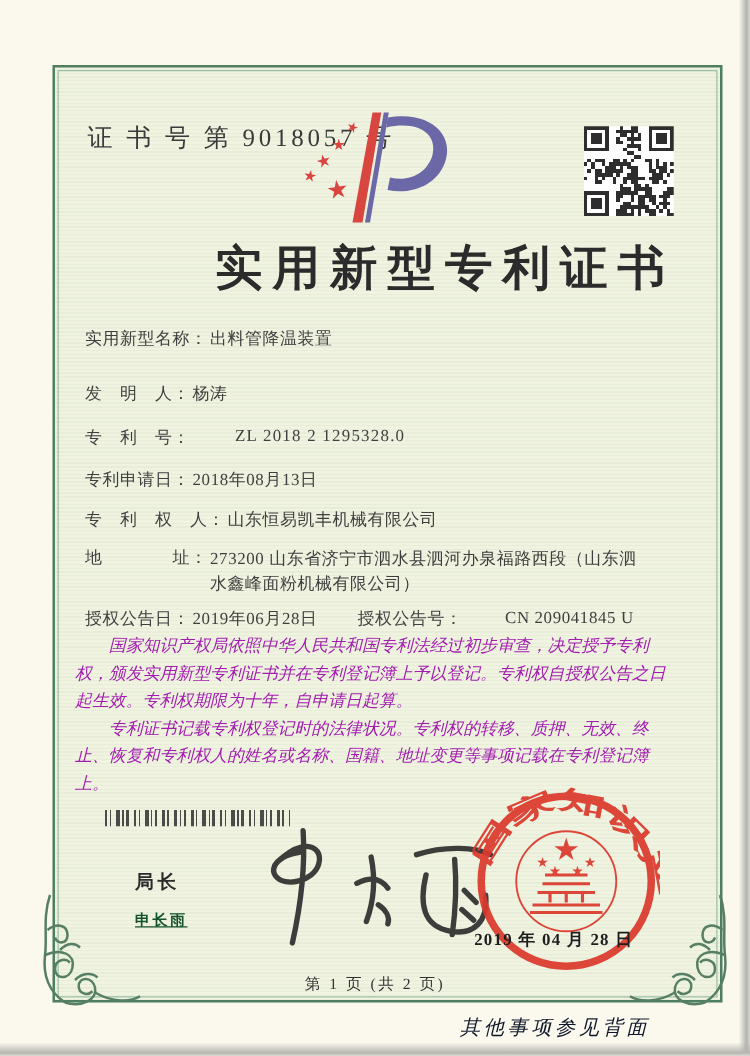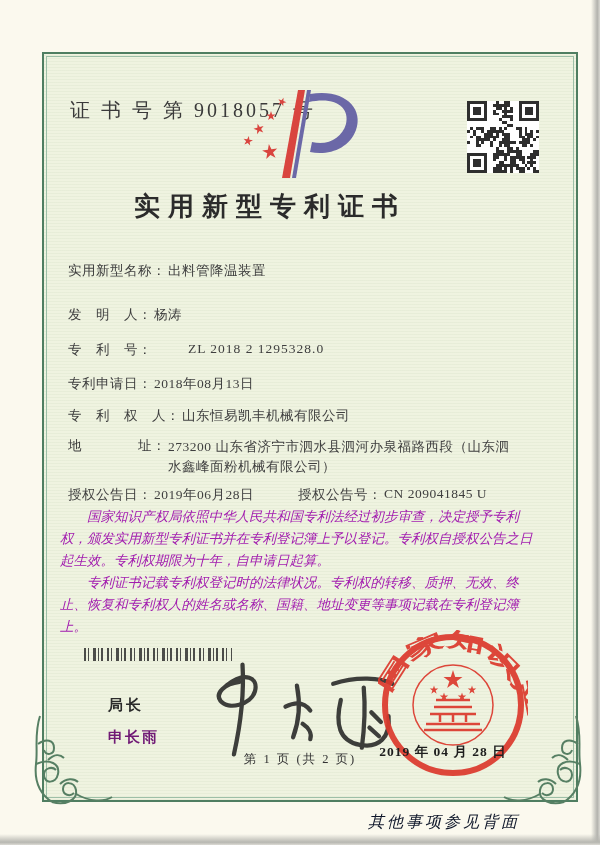--- a/index.html
+++ b/index.html
@@ -12,44 +12,44 @@
     background:linear-gradient(180deg,rgba(0,0,0,0),#b7b7b1 75%,#dcdbd5);}
   
   .frame{position:absolute;left:42px;top:52px;width:532px;height:746px;
     border:2px solid #4f7e61;
     background:
       repeating-linear-gradient(0deg,rgba(130,160,115,.07) 0 1px,rgba(0,0,0,0) 1px 3px),
       #eff3e0;}
   .frame::after{content:"";position:absolute;inset:2px;border:1px solid #9dbfa7;pointer-events:none;}
   .abs{position:absolute;}
   .cert-no{left:70px;top:97px;font-size:20px;letter-spacing:3px;color:#3a3a3a;}
-  .title{left:0;top:189px;width:540px;text-align:center;font-size:26px;font-weight:700;
+  .title{left:0;top:189px;width:540px;text-align:right;font-size:38px;font-weight:700;
          letter-spacing:8px;color:#2b2b2b;}
   .row{left:68px;width:480px;font-size:13.5px;color:#3f3f3f;display:flex;letter-spacing:.5px;}
   .row .lbl{flex:0 0 auto;white-space:pre;}
   .row .val{margin-left:2px;}
   .addr .val{width:345px;line-height:20px;}
-  .grant .col2{position:absolute;left:230px;top:0;display:flex;}
+  .grant .col2{position:absolute;left:218px;top:0;display:flex;gap:32px;}
   .paras{left:60px;top:506px;width:482px;font-size:13.5px;line-height:22px;
          font-style:italic;color:#a21caf;}
   .paras p{margin:0;text-indent:2em;}
   .barcode{left:84px;top:648px;width:148px;height:13px;opacity:.85;
     background:repeating-linear-gradient(90deg,
       #2f2f2f 0 2px,rgba(0,0,0,0) 2px 4px,
       #2f2f2f 4px 5px,rgba(0,0,0,0) 5px 9px,
       #2f2f2f 9px 12px,rgba(0,0,0,0) 12px 14px,
       #2f2f2f 14px 15px,rgba(0,0,0,0) 15px 17px,
       #2f2f2f 17px 19px,rgba(0,0,0,0) 19px 23px);}
   .signer-title{left:108px;top:696px;font-size:15px;letter-spacing:3px;color:#2b2b2b;font-weight:600;}
-  .signer-name{left:108px;top:728px;font-size:15px;letter-spacing:2px;color:#701a75;font-weight:600;}
+  .signer-name{left:108px;top:728px;font-size:12px;letter-spacing:2px;color:#14532d;font-weight:600;text-decoration:underline;}
   .signature{left:190px;top:652px;}
   .seal{left:378px;top:630px;opacity:.93;}
   .seal-date{left:363px;top:743px;width:160px;text-align:center;font-size:13.5px;
              font-weight:700;letter-spacing:1px;color:#1e1e1e;}
-  .page-no{left:0;top:751px;width:600px;text-align:center;font-size:12.5px;
+  .page-no{left:0;top:779px;width:600px;text-align:center;font-size:12.5px;
            letter-spacing:2px;color:#333;}
   .back-note{left:0;top:812px;width:520px;text-align:right;font-size:16px;
              font-style:italic;letter-spacing:3px;color:#0f172a;}
   .flourish{pointer-events:none;}
   .fl-right{transform:scaleX(-1);}
   svg{display:block;}
 </style>
 </head>
 <body>
 

